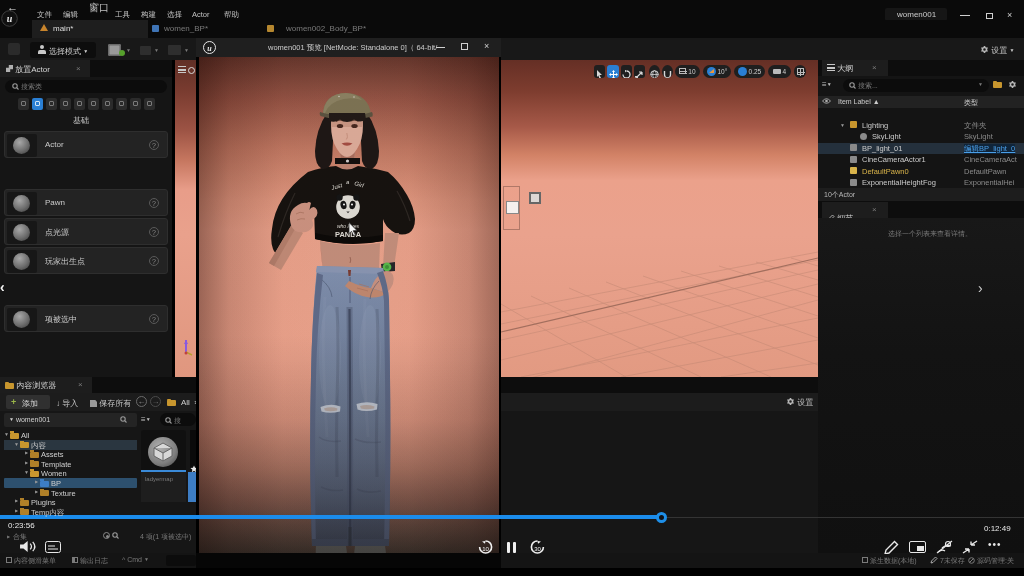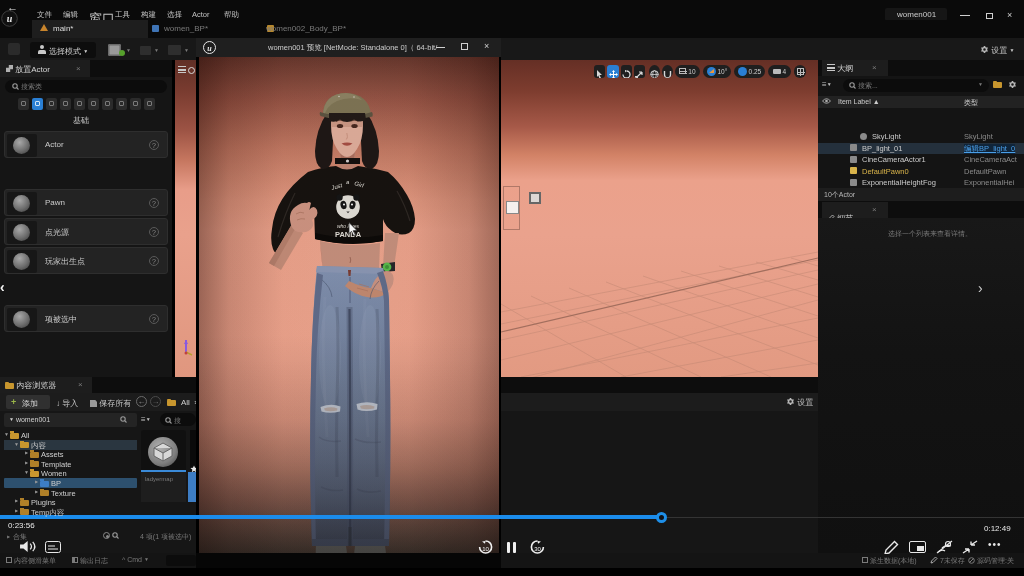--- a/index.html
+++ b/index.html
@@ -10,40 +10,40 @@
 <div id="stage">
 
 <div class="abs" style="left:0;top:0;width:1024px;height:20px;background:#0a0a0a"></div>
 <div class="abs" style="left:7px;top:1px;color:#e5e5e5;font-size:11px">←</div>
 <svg class="abs" style="left:1px;top:10px;z-index:5" width="17" height="17" viewBox="0 0 17 17">
       <circle cx="8.5" cy="8.5" r="7.8" fill="#101010" stroke="#4a4a4a" stroke-width="0.8"></circle>
       <text x="8.5" y="12" text-anchor="middle" font-size="10" font-style="italic" font-weight="bold" fill="#e8e8e8" font-family="Liberation Serif">u</text>
     </svg>
 <div class="abs txt" style="left:37px;top:10px;font-size:7.5px;color:#c2c2c2">文件</div>
     <div class="abs txt" style="left:63px;top:10px;font-size:7.5px;color:#c2c2c2">编辑</div>
-    <div class="abs txt" style="left:89px;top:10px;font-size:13px;color:#c2c2c2">窗口</div>
+    <div class="abs txt" style="left:89px;top:1px;font-size:10px;color:#c2c2c2">窗口</div>
     <div class="abs txt" style="left:115px;top:10px;font-size:7.5px;color:#c2c2c2">工具</div>
     <div class="abs txt" style="left:141px;top:10px;font-size:7.5px;color:#c2c2c2">构建</div>
     <div class="abs txt" style="left:167px;top:10px;font-size:7.5px;color:#c2c2c2">选择</div>
     <div class="abs txt" style="left:192px;top:10px;font-size:7.5px;color:#c2c2c2">Actor</div>
     <div class="abs txt" style="left:224px;top:10px;font-size:7.5px;color:#c2c2c2">帮助</div>
 <div class="abs" style="left:885px;top:8px;width:62px;height:13px;background:#161616;border-radius:2px"></div>
     <div class="abs txt" style="left:897px;top:10px;color:#cccccc">women001</div>
 <div class="abs" style="left:960px;top:15px;width:10px;height:1px;background:#cfcfcf"></div>
 <div class="abs" style="left:986px;top:13px;width:7px;height:6px;border:1px solid #cfcfcf"></div>
 <div class="abs" style="left:1007px;top:10px;color:#cfcfcf;font-size:9px">×</div>
 
 <div class="abs" style="left:0;top:20px;width:1024px;height:18px;background:#0a0a0a"></div>
 <div class="abs" style="left:32px;top:20px;width:116px;height:18px;background:#1e1e1e"></div>
 <div class="abs" style="left:40px;top:24px;width:8px;height:7px;background:#c8842c;clip-path:polygon(50% 0,100% 100%,0 100%)"></div>
 <div class="abs txt" style="left:53px;top:24px;color:#dedede">main*</div>
 <div class="abs" style="left:152px;top:25px;width:7px;height:7px;background:#3f74b5;border-radius:1px"></div>
 <div class="abs txt dim" style="left:164px;top:24px">women_BP*</div>
 <div class="abs" style="left:267px;top:25px;width:7px;height:7px;background:#b5872f;border-radius:1px"></div>
-<div class="abs txt dim" style="left:266px;top:24px">women002_Body_BP*</div>
+<div class="abs txt dim" style="left:286px;top:24px">women002_Body_BP*</div>
 
 <div class="abs" style="left:0;top:38px;width:1024px;height:22px;background:#181818"></div>
 <div class="abs" style="left:8px;top:43px;width:12px;height:12px;background:#2b2b2b;border-radius:2px"></div>
 <div class="abs" style="left:30px;top:42px;width:66px;height:16px;background:#0d0d0d;border-radius:3px"></div>
 <div class="abs" style="left:38px;top:45px;width:8px;height:9px">
       <span style="display:block;width:4px;height:4px;background:#c8c8c8;border-radius:50%;margin:0 auto"></span>
       <span style="display:block;width:8px;height:4px;background:#c8c8c8;border-radius:2px 2px 0 0;margin-top:0.5px"></span>
     </div>
     <div class="abs txt" style="left:49px;top:46px;color:#d0d0d0">选择模式 <span style="display:inline-block;font-size:5px;vertical-align:1px">▼</span></div>
 <div class="abs" style="left:108px;top:44px;width:13px;height:12px;background:#9a9a9a;border-radius:2px;box-shadow:inset 0 0 0 1.5px #6a6a6a"></div>
@@ -580,20 +580,26 @@
       <span style="position:absolute;left:16px;top:2.5px;width:9px;height:6px;background:#b08028;border-radius:1px"></span>
       <span style="position:absolute;left:16px;top:1px;width:4px;height:2px;background:#b08028"></span>
       <span style="position:absolute;left:27px;top:1px;font-size:7.5px;color:#cfcfcf;white-space:nowrap">Plugins</span>
     </div>
     <div class="abs" style="left: 4px; top: 506.8px; width: 133px; height: 10px;">
       <span style="position:absolute;left:10px;top:1px;font-size:5px;color:#9a9a9a;transform:rotate(-90deg);">▼</span>
       <span style="position:absolute;left:16px;top:2.5px;width:9px;height:6px;background:#b08028;border-radius:1px"></span>
       <span style="position:absolute;left:16px;top:1px;width:4px;height:2px;background:#b08028"></span>
       <span style="position:absolute;left:27px;top:1px;font-size:7.5px;color:#cfcfcf;white-space:nowrap">Temp内容</span>
     </div>
+    <div class="abs" style="left: 818px; top: 119.5px; width: 206px; height: 11.5px;">
+      <span style="position:absolute;left:22px;top:2px;font-size:5px;color:#9a9a9a">▼</span>
+      <span style="position:absolute;left:44px;top:1px;font-size:7.5px;color:#cccccc;white-space:nowrap">Lighting</span>
+      <span style="position:absolute;left:146px;top:1px;font-size:7.5px;color:#8a8a8a;white-space:nowrap;">文件夹</span>
+      <span style="position:absolute;left:32px;top:1.5px;width:7px;height:7px;background:#c8962e;border-radius:1px"></span>
+    </div>
     <div class="abs" style="left: 818px; top: 131px; width: 206px; height: 11.5px;">
       <span style="position:absolute;left:54px;top:1px;font-size:7.5px;color:#cccccc;white-space:nowrap">SkyLight</span>
       <span style="position:absolute;left:146px;top:1px;font-size:7.5px;color:#8a8a8a;white-space:nowrap;">SkyLight</span>
       <span style="position:absolute;left:42px;top:1.5px;width:7px;height:7px;background:#8a8a8a;border-radius:50%"></span>
     </div>
     <div class="abs" style="left: 818px; top: 142.5px; width: 206px; height: 11.5px; background: rgb(36, 48, 60);">
       <span style="position:absolute;left:44px;top:1px;font-size:7.5px;color:#cccccc;white-space:nowrap">BP_light_01</span>
       <span style="position:absolute;left:146px;top:1px;font-size:7.5px;color:#4a9fe8;white-space:nowrap;text-decoration:underline;background:#10253a;">编辑BP_light_0</span>
       <span style="position:absolute;left:32px;top:1.5px;width:7px;height:7px;background:#8a8a8a;border-radius:1px"></span>
     </div>

